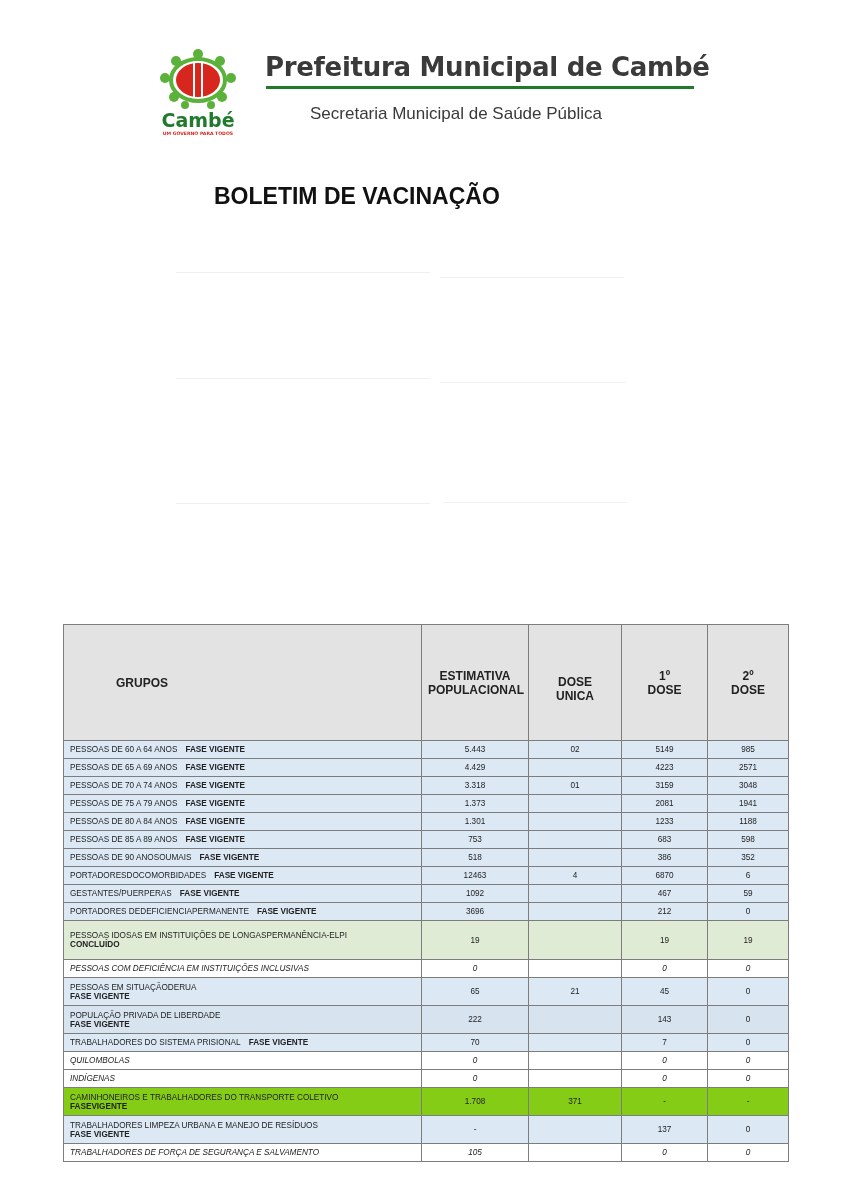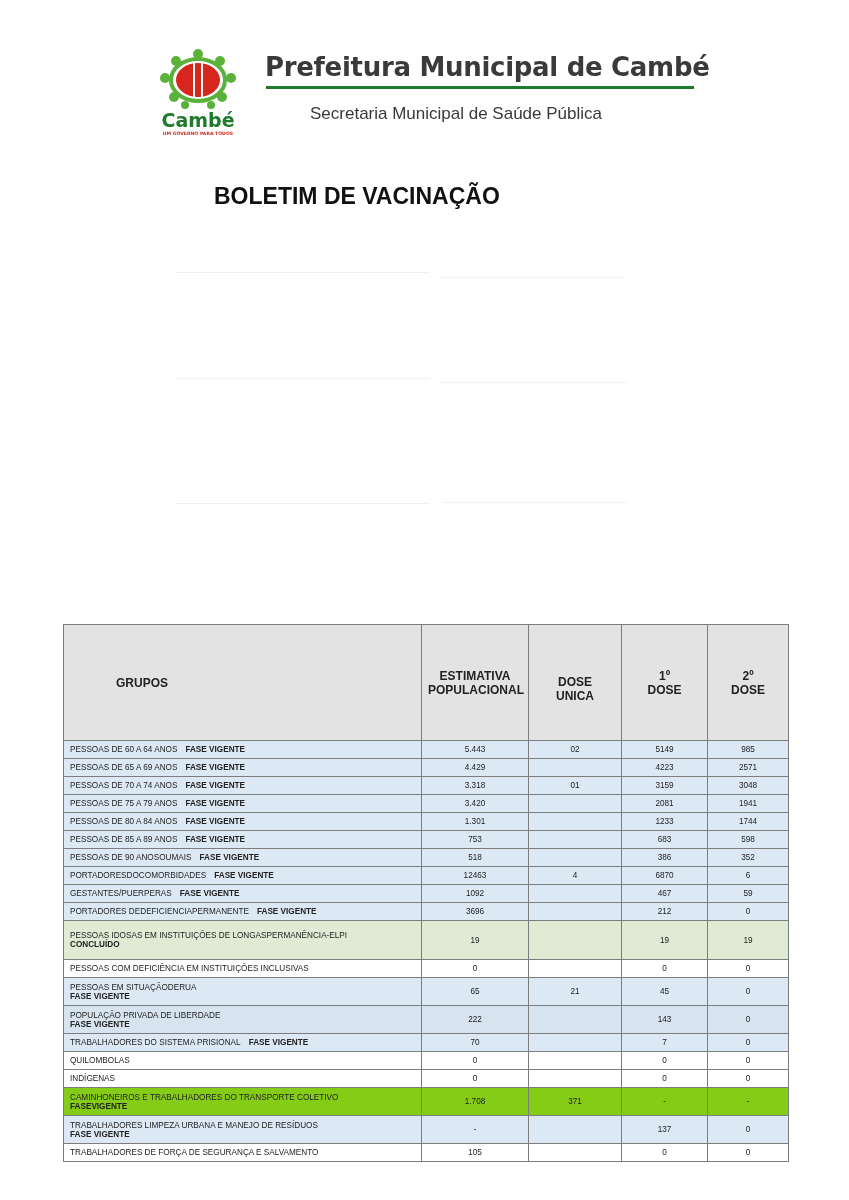--- a/index.html
+++ b/index.html
@@ -15,21 +15,21 @@
   table.grid th { background:#e3e3e3; font-weight:bold; font-size:12px; text-align:center; height:103px; color:#222; }
   table.grid th.grp { text-align:left; padding-left:52px; }
   table.grid td { height:17px; }
   td.num { text-align:center; }
   td.top { vertical-align:top; padding-top:3px; }
   .tag { font-weight:bold; margin-left:8px; }
   .tag.block { display:block; margin-left:0; }
   tr.blue td { background:#dce9f5; }
   tr.blue2 td { background:#d7e4ef; }
   tr.green td { background:#dfebd4; }
-  tr.white td { background:#ffffff; }
+  tr.white td { background:#ffffff;font-style:italic; }
   tr.teal td { background:#84cc16; }
 </style>
 </head>
 <body>
 
 <div class="logo">
   <svg width="92" height="90" viewBox="0 0 92 90">
     <circle cx="46" cy="6" r="5" fill="#5ab23a"></circle>
     <circle cx="24" cy="13" r="5" fill="#5ab23a"></circle>
     <circle cx="68" cy="13" r="5" fill="#5ab23a"></circle>
@@ -95,31 +95,31 @@
       </tr>
       <tr class="blue">
         <td><span>PESSOAS DE 70 A 74 ANOS</span><span class="tag">FASE VIGENTE</span></td>
         <td class="num">3.318</td>
         <td class="num">01</td>
         <td class="num">3159</td>
         <td class="num">3048</td>
       </tr>
       <tr class="blue">
         <td><span>PESSOAS DE 75 A 79 ANOS</span><span class="tag">FASE VIGENTE</span></td>
-        <td class="num">3.420</td>
+        <td class="num">1.373</td>
         <td class="num"></td>
         <td class="num">2081</td>
         <td class="num">1941</td>
       </tr>
       <tr class="blue">
         <td><span>PESSOAS DE 80 A 84 ANOS</span><span class="tag">FASE VIGENTE</span></td>
         <td class="num">1.301</td>
         <td class="num"></td>
         <td class="num">1233</td>
-        <td class="num">1744</td>
+        <td class="num">1188</td>
       </tr>
       <tr class="blue">
         <td><span>PESSOAS DE 85 A 89 ANOS</span><span class="tag">FASE VIGENTE</span></td>
         <td class="num">753</td>
         <td class="num"></td>
         <td class="num">683</td>
         <td class="num">598</td>
       </tr>
       <tr class="blue">
         <td><span>PESSOAS DE 90 ANOSOUMAIS</span><span class="tag">FASE VIGENTE</span></td>

